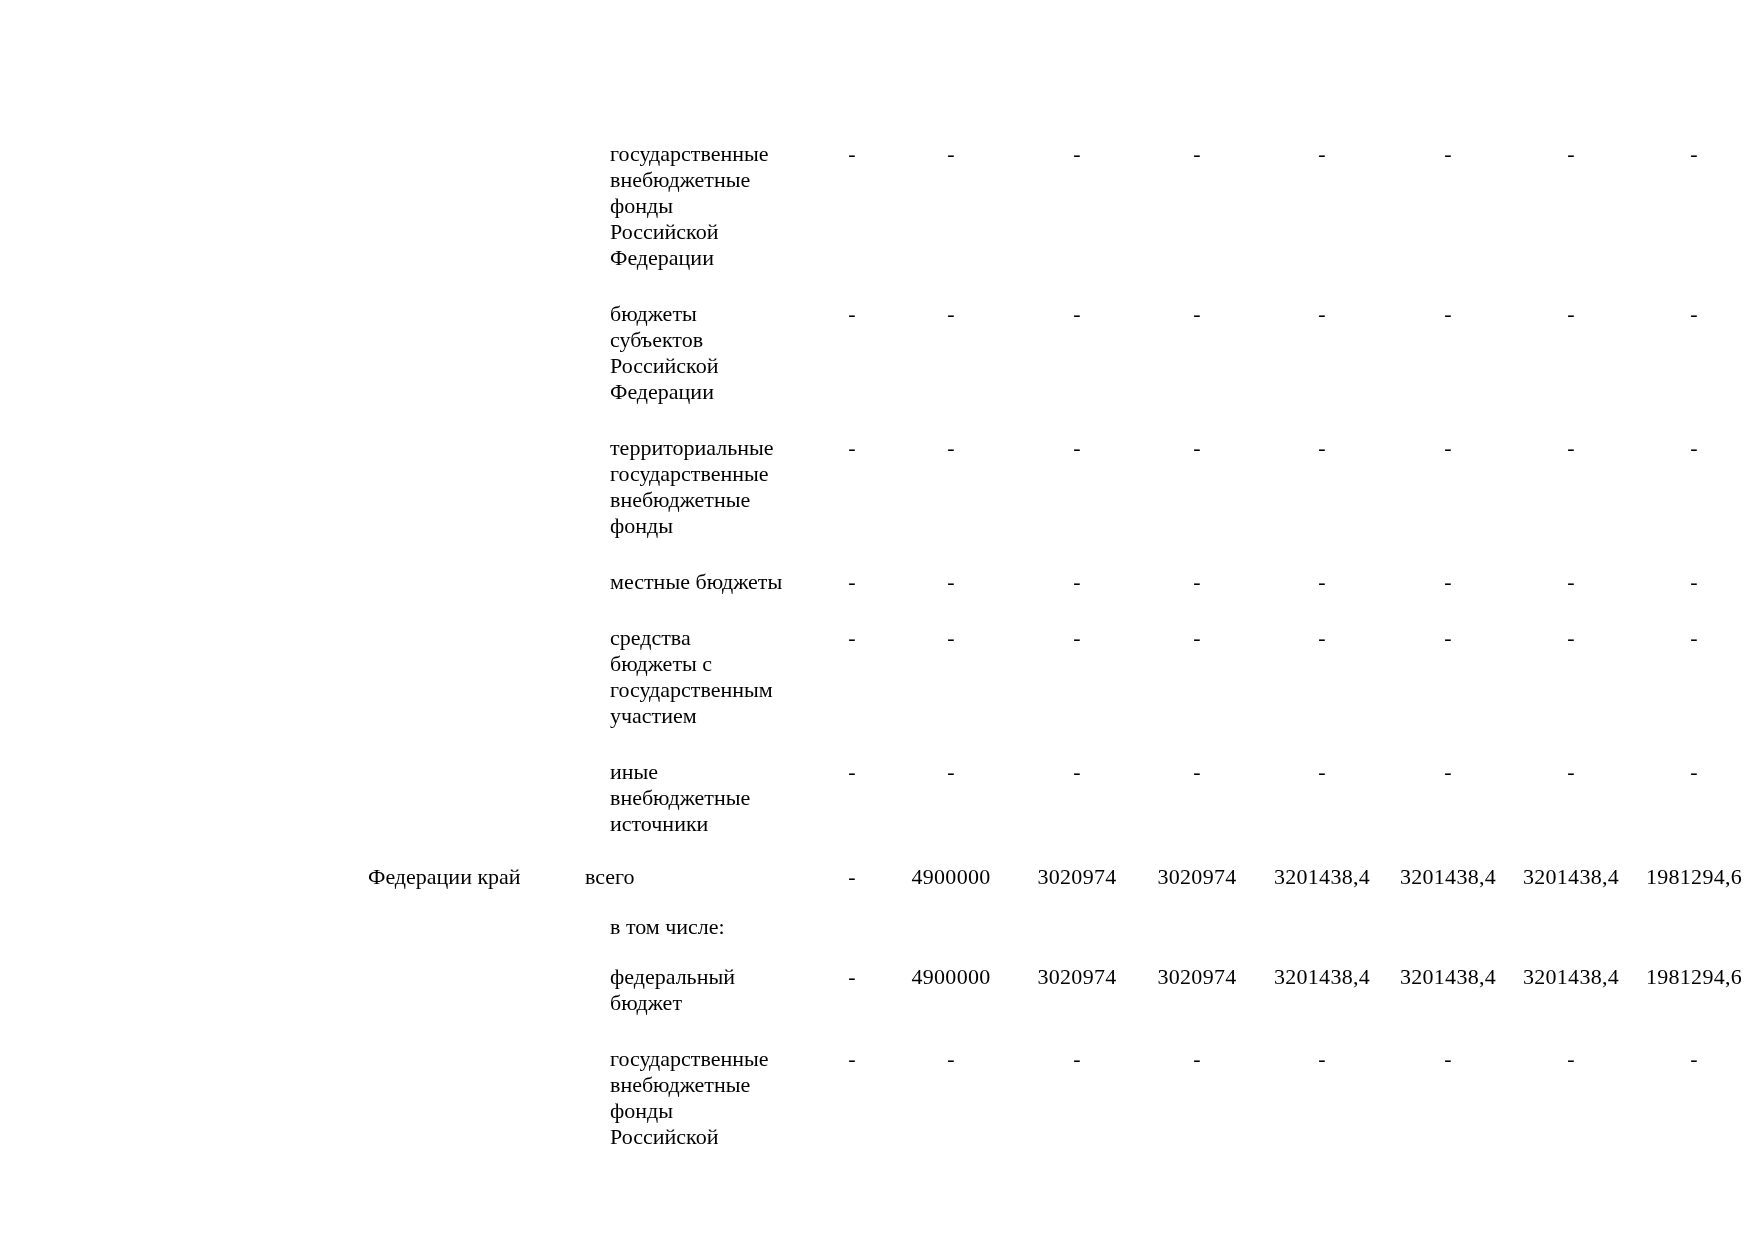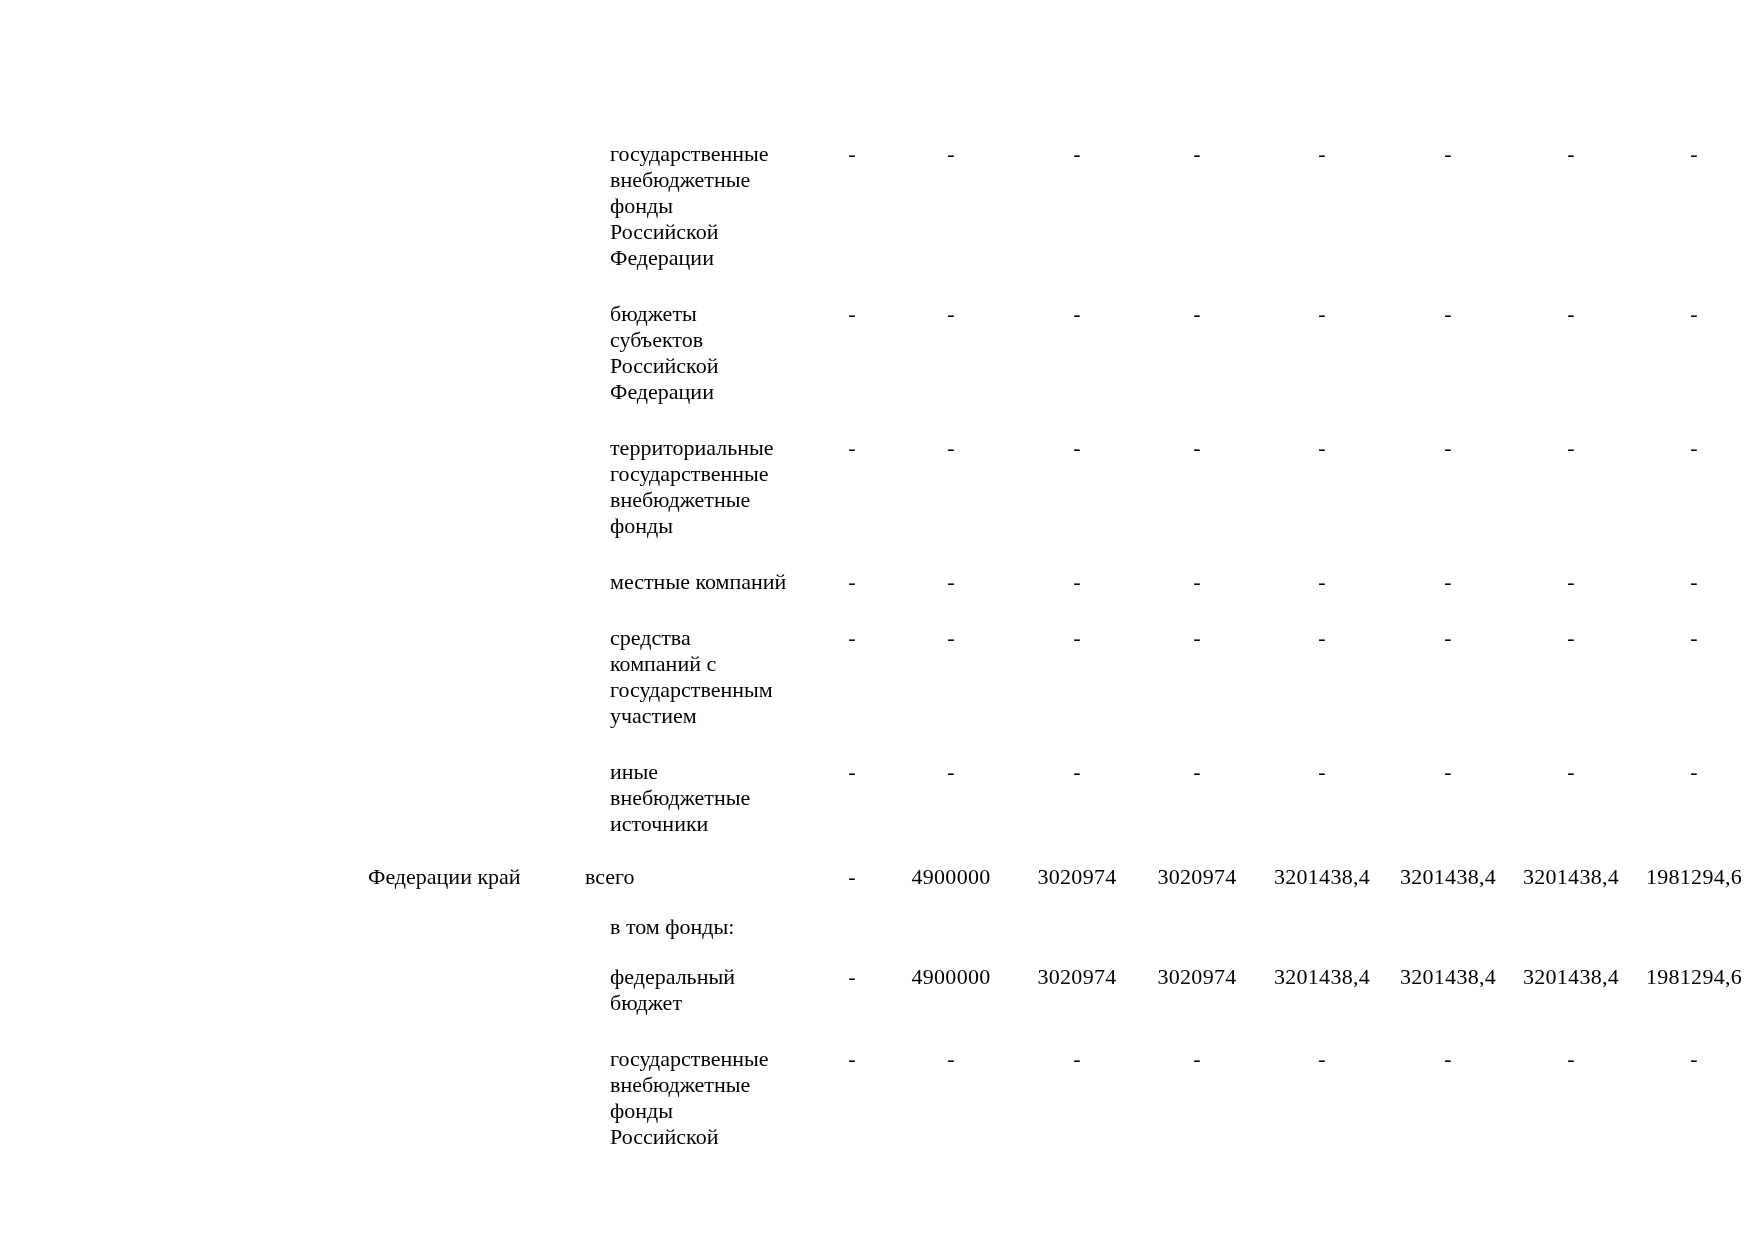--- a/index.html
+++ b/index.html
@@ -100,33 +100,33 @@
       <div class="value-cell" style="left: 790px;">-</div>
       <div class="value-cell" style="left: 889px;">-</div>
       <div class="value-cell" style="left: 1015px;">-</div>
       <div class="value-cell" style="left: 1135px;">-</div>
       <div class="value-cell" style="left: 1260px;">-</div>
       <div class="value-cell" style="left: 1386px;">-</div>
       <div class="value-cell" style="left: 1509px;">-</div>
       <div class="value-cell" style="left: 1632px;">-</div>
     </div>
     <div class="table-row" style="top: 569px;">
-      <div class="source-label">местные компаний</div>
+      <div class="source-label">местные бюджеты</div>
       <div class="value-cell" style="left: 790px;">-</div>
       <div class="value-cell" style="left: 889px;">-</div>
       <div class="value-cell" style="left: 1015px;">-</div>
       <div class="value-cell" style="left: 1135px;">-</div>
       <div class="value-cell" style="left: 1260px;">-</div>
       <div class="value-cell" style="left: 1386px;">-</div>
       <div class="value-cell" style="left: 1509px;">-</div>
       <div class="value-cell" style="left: 1632px;">-</div>
     </div>
     <div class="table-row" style="top: 625px;">
       <div class="source-label">средства
-компаний с
+бюджеты с
 государственным
 участием</div>
       <div class="value-cell" style="left: 790px;">-</div>
       <div class="value-cell" style="left: 889px;">-</div>
       <div class="value-cell" style="left: 1015px;">-</div>
       <div class="value-cell" style="left: 1135px;">-</div>
       <div class="value-cell" style="left: 1260px;">-</div>
       <div class="value-cell" style="left: 1386px;">-</div>
       <div class="value-cell" style="left: 1509px;">-</div>
       <div class="value-cell" style="left: 1632px;">-</div>
@@ -150,21 +150,21 @@
       <div class="value-cell" style="left: 790px;">-</div>
       <div class="value-cell" style="left: 889px;">4900000</div>
       <div class="value-cell" style="left: 1015px;">3020974</div>
       <div class="value-cell" style="left: 1135px;">3020974</div>
       <div class="value-cell" style="left: 1260px;">3201438,4</div>
       <div class="value-cell" style="left: 1386px;">3201438,4</div>
       <div class="value-cell" style="left: 1509px;">3201438,4</div>
       <div class="value-cell" style="left: 1632px;">1981294,6</div>
     </div>
     <div class="table-row" style="top: 914px;">
-      <div class="source-label">в том фонды:</div>
+      <div class="source-label">в том числе:</div>
     </div>
     <div class="table-row" style="top: 964px;">
       <div class="source-label">федеральный
 бюджет</div>
       <div class="value-cell" style="left: 790px;">-</div>
       <div class="value-cell" style="left: 889px;">4900000</div>
       <div class="value-cell" style="left: 1015px;">3020974</div>
       <div class="value-cell" style="left: 1135px;">3020974</div>
       <div class="value-cell" style="left: 1260px;">3201438,4</div>
       <div class="value-cell" style="left: 1386px;">3201438,4</div>

